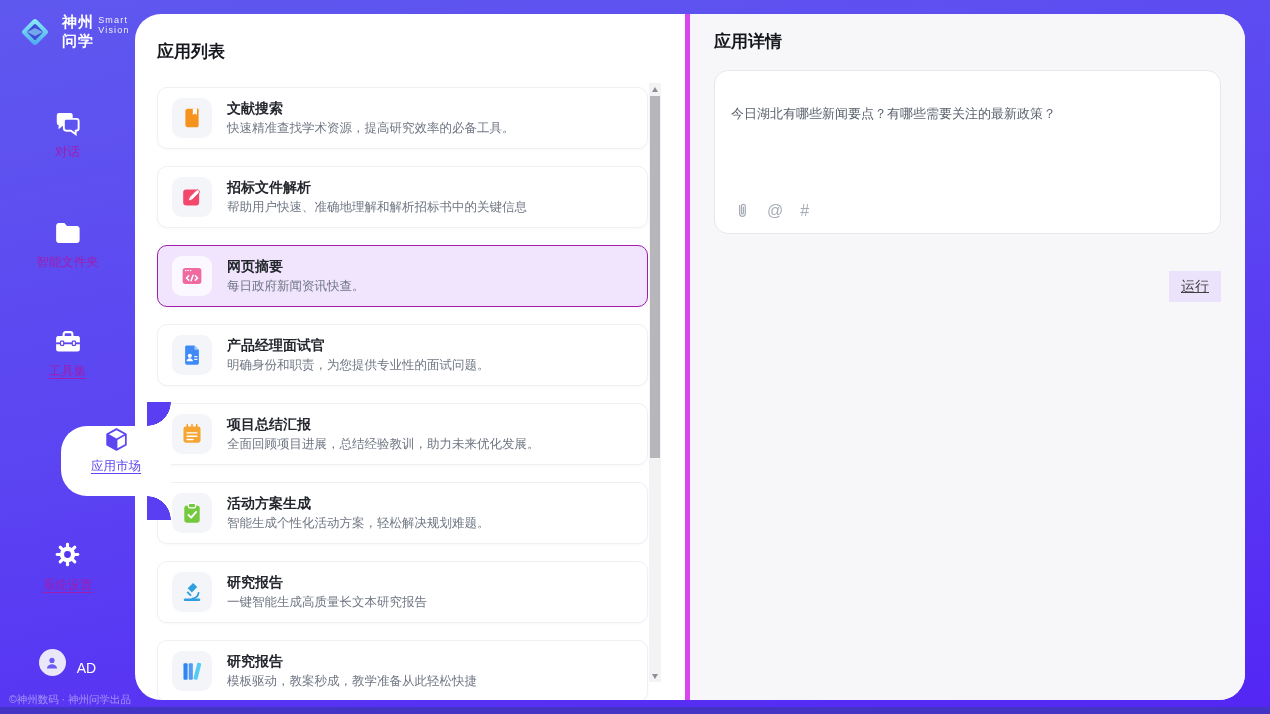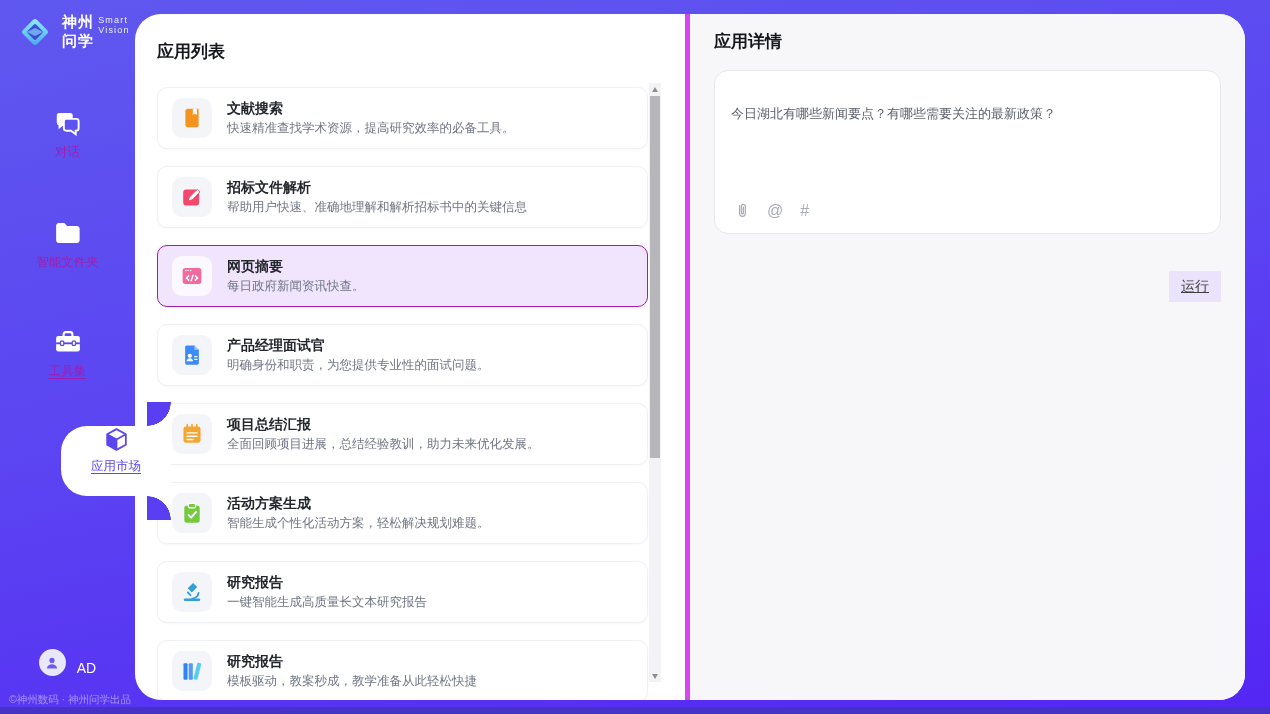--- a/index.html
+++ b/index.html
@@ -127,20 +127,33 @@
 
   <div class="nav-active">
     <svg width="27" height="27" viewBox="0 0 26 26">
       <path d="M13 3 L22 8 V18 L13 23 L4 18 V8 Z" fill="none" stroke="#5b46f0" stroke-width="1.7" stroke-linejoin="round"></path>
       <path d="M4 8 L13 13 L22 8 M13 13 V23" fill="none" stroke="#5b46f0" stroke-width="1.7" stroke-linejoin="round"></path>
       <path d="M4 8 L13 13 V23 L4 18 Z" fill="#5b46f0"></path>
     </svg>
     <span class="nav-label underlined">应用市场</span>
   </div>
 
+  <div class="nav-item" style="top:540px;">
+    <svg width="29" height="29" viewBox="0 0 24 24">
+      <g fill="#fff">
+        <rect x="10.7" y="2.2" width="2.6" height="19.6" rx="1.2"></rect>
+        <rect x="10.7" y="2.2" width="2.6" height="19.6" rx="1.2" transform="rotate(45 12 12)"></rect>
+        <rect x="10.7" y="2.2" width="2.6" height="19.6" rx="1.2" transform="rotate(90 12 12)"></rect>
+        <rect x="10.7" y="2.2" width="2.6" height="19.6" rx="1.2" transform="rotate(135 12 12)"></rect>
+        <circle cx="12" cy="12" r="6.4"></circle>
+      </g>
+      <circle cx="12" cy="12" r="2.8" fill="#5733f3"></circle>
+    </svg>
+    <span class="nav-label underlined">系统设置</span>
+  </div>
 
   <div class="avatar-row">
     <span class="avatar">
       <svg width="16" height="16" viewBox="0 0 16 16">
         <circle cx="8" cy="5.4" r="2.6" fill="#6b5bf0"></circle>
         <path d="M2.8 13.4c.6-2.8 2.8-4.2 5.2-4.2s4.6 1.4 5.2 4.2z" fill="#6b5bf0"></path>
       </svg>
     </span>
     <span class="user-name">AD</span>
   </div>

